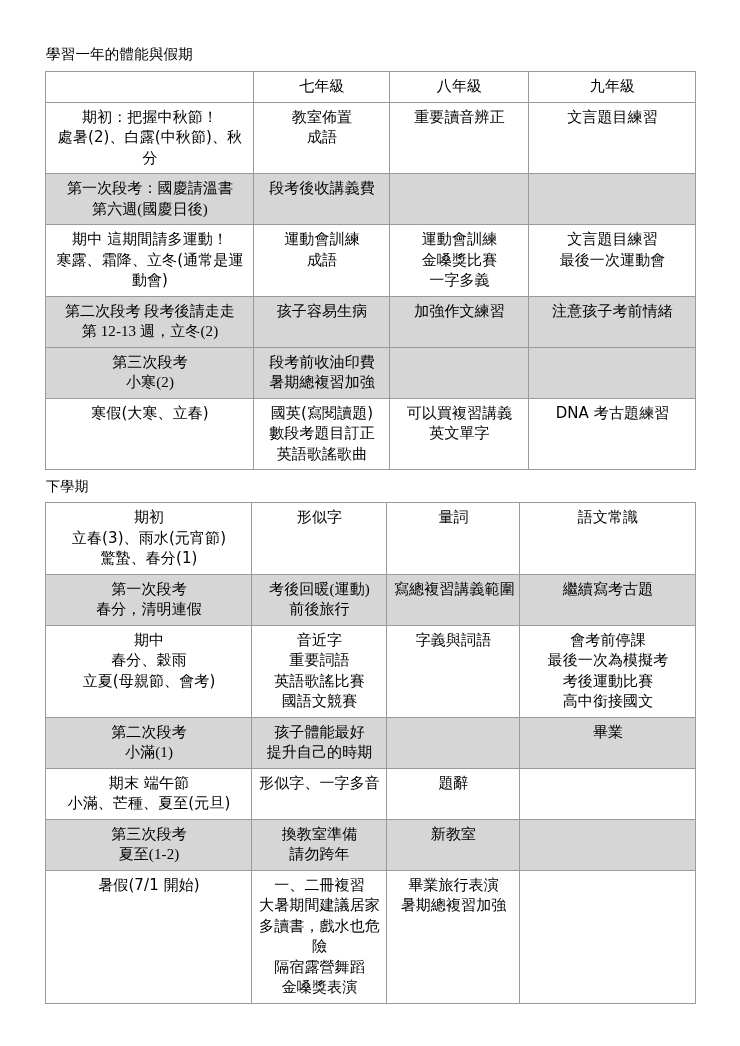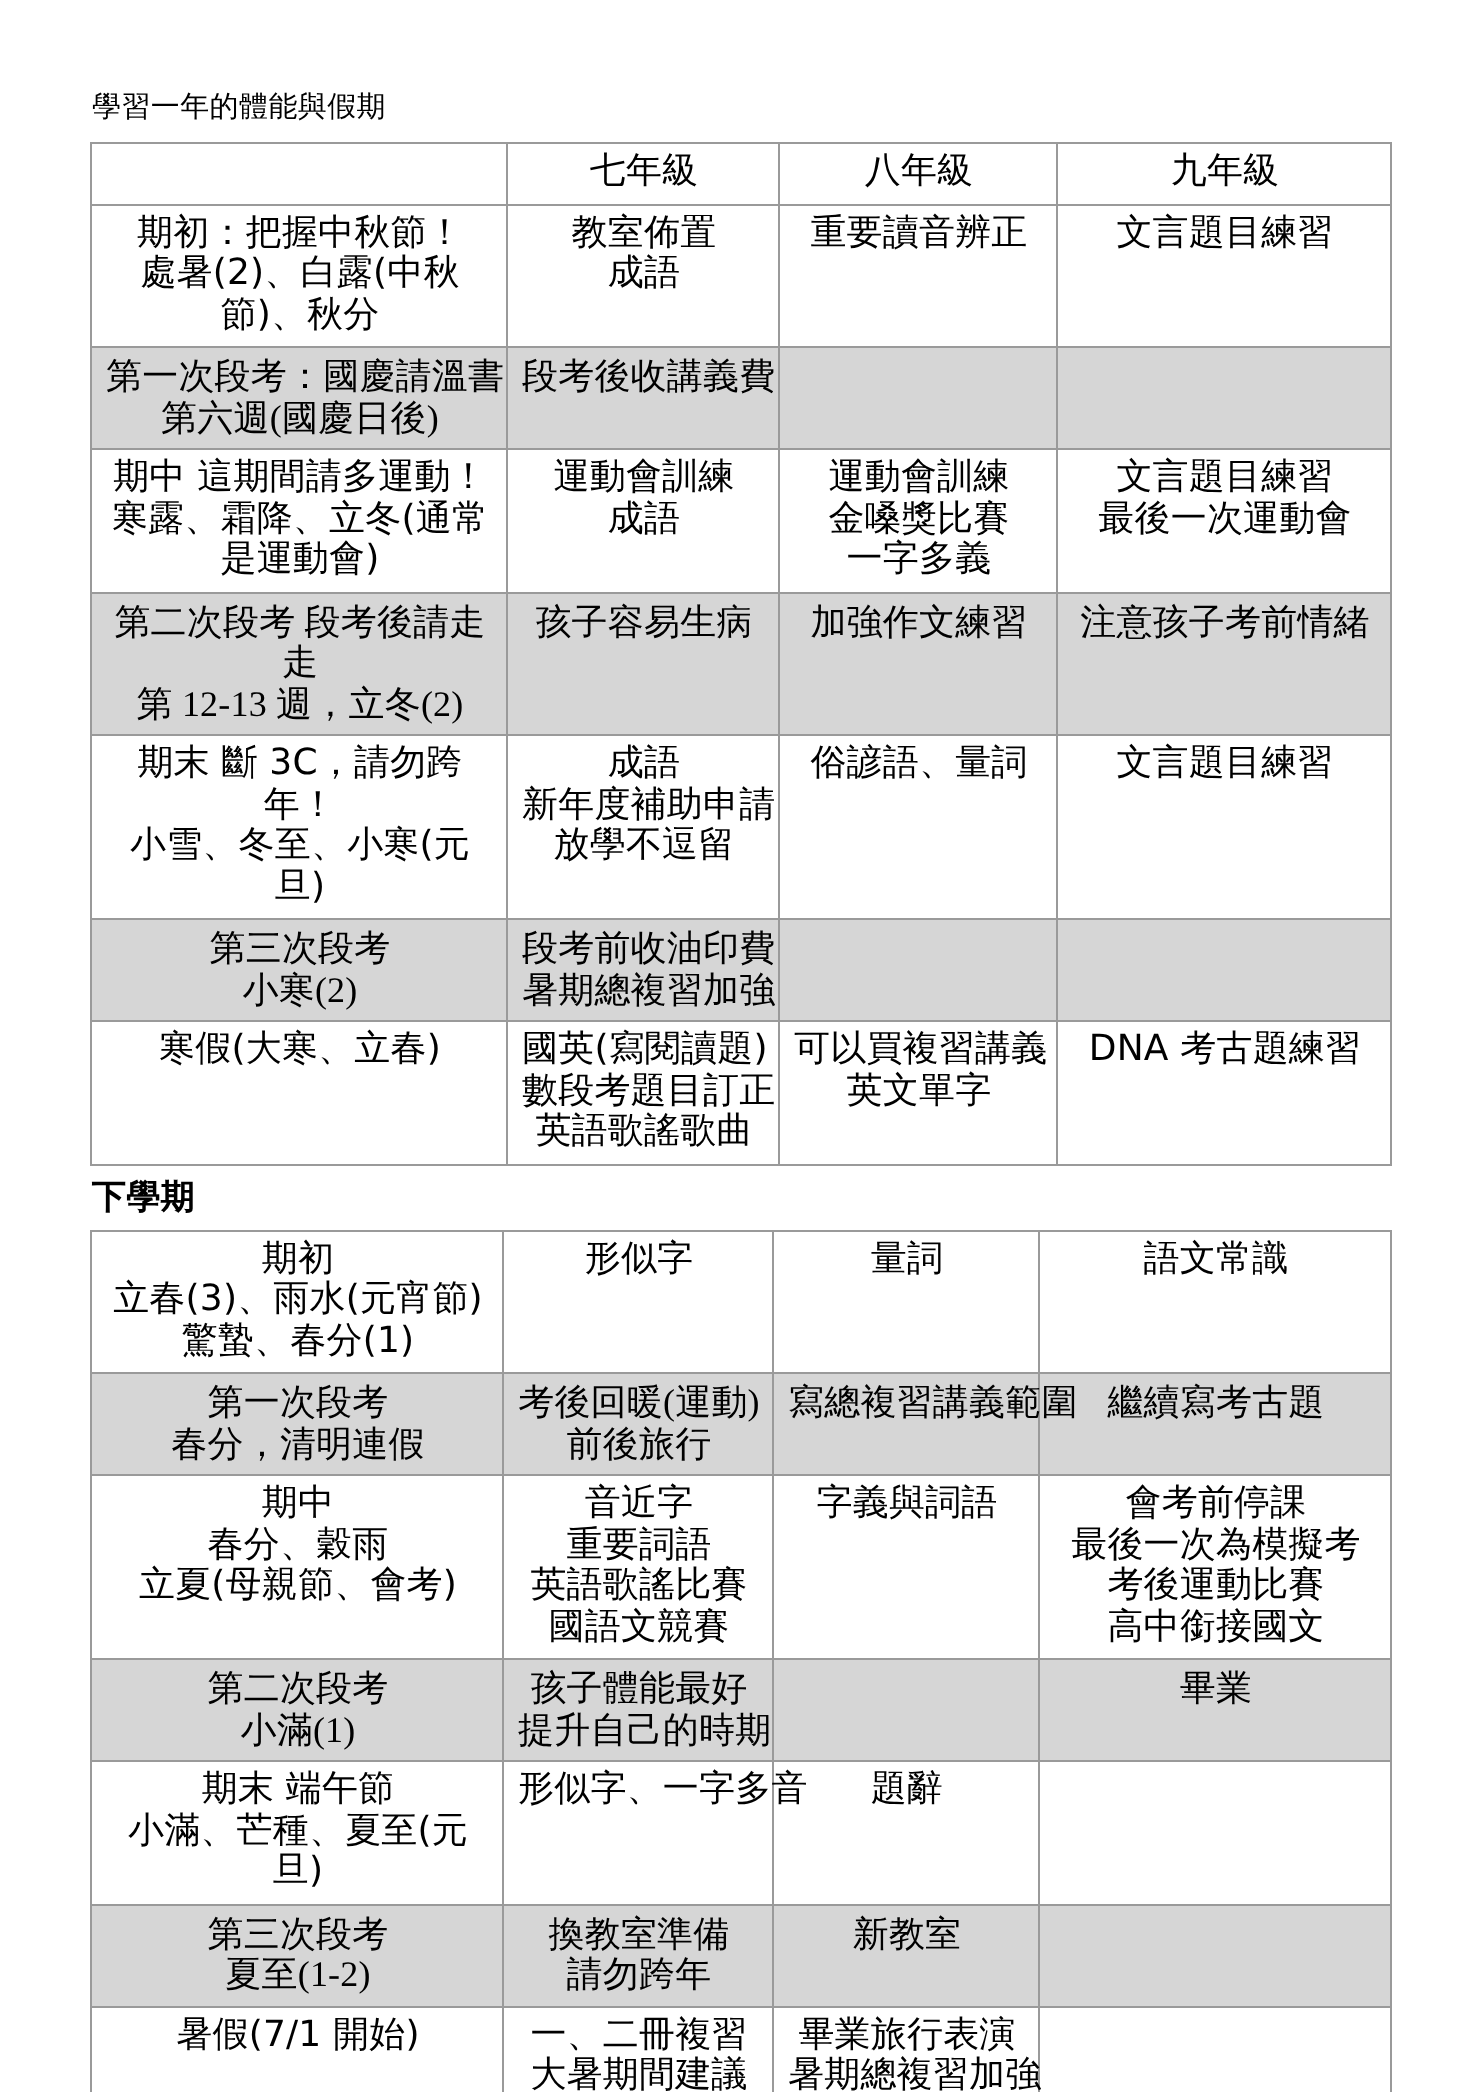--- a/index.html
+++ b/index.html
@@ -25,38 +25,38 @@
   }
   .doc-heading {
     font-size: 14.5px;
     line-height: 20px;
     margin: 0 0 7px 1px;
     font-weight: normal;
     letter-spacing: 0.2px;
     white-space: nowrap;
   }
   .section-heading {
-    font-size: 17px;
+    font-size: 14px;
     line-height: 20px;
     margin: 6px 0 6px 1px;
-    font-weight: bold;
+    font-weight: normal;
     letter-spacing: 0.2px;
     white-space: nowrap;
   }
   table.grid {
     border-collapse: collapse;
     table-layout: fixed;
     width: 650px;
     border: 1px solid #9a9a9a;
   }
   table.grid td {
     border: 1px solid #9a9a9a;
     vertical-align: top;
     padding: 4px 6px 5px 7px;
-    font-size: 18px;
+    font-size: 15px;
     line-height: 20.5px;
     letter-spacing: 0.1px;
     word-break: break-all;
     text-align: center;
   }
   td.shaded { background: #d6d6d6; font-family: Liberation Serif, serif; }
   td.plain { background: #ffffff; }
   td.center {
     text-align: center;
     vertical-align: middle;
@@ -153,37 +153,20 @@
             <span class="cell-line">孩子容易生病</span>
           </td>
           <td class="shaded">
             <span class="cell-line">加強作文練習</span>
           </td>
           <td class="shaded">
             <span class="cell-line">注意孩子考前情緒</span>
           </td>
         </tr>
         <tr>
-          <td class="plain">
-            <span class="cell-wrap">期末 斷 3C，請勿跨年！</span>
-            <span class="cell-wrap">小雪、冬至、小寒(元旦)</span>
-          </td>
-          <td class="plain">
-            <span class="cell-line">成語</span>
-            <span class="cell-line">新年度補助申請</span>
-            <span class="cell-line">放學不逗留</span>
-          </td>
-          <td class="plain">
-            <span class="cell-line">俗諺語、量詞</span>
-          </td>
-          <td class="plain">
-            <span class="cell-line">文言題目練習</span>
-          </td>
-        </tr>
-        <tr>
           <td class="shaded">
             <span class="cell-line">第三次段考</span>
             <span class="cell-line">小寒(2)</span>
           </td>
           <td class="shaded">
             <span class="cell-line">段考前收油印費</span>
             <span class="cell-line">暑期總複習加強</span>
           </td>
           <td class="shaded">&nbsp;</td>
           <td class="shaded">&nbsp;</td>

